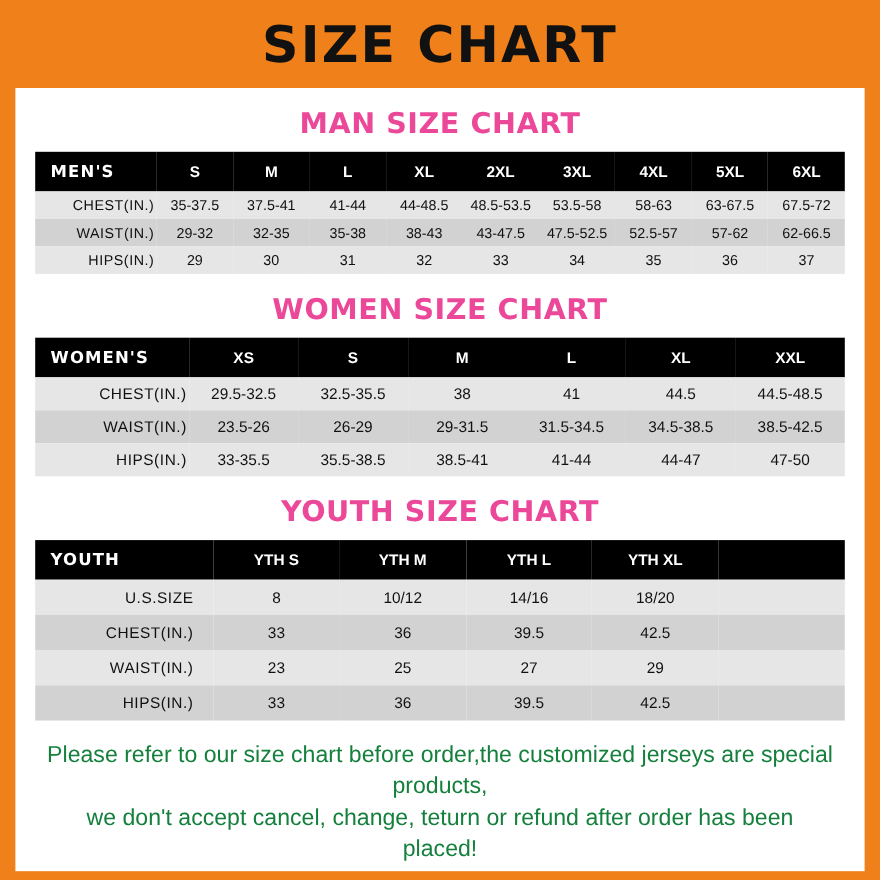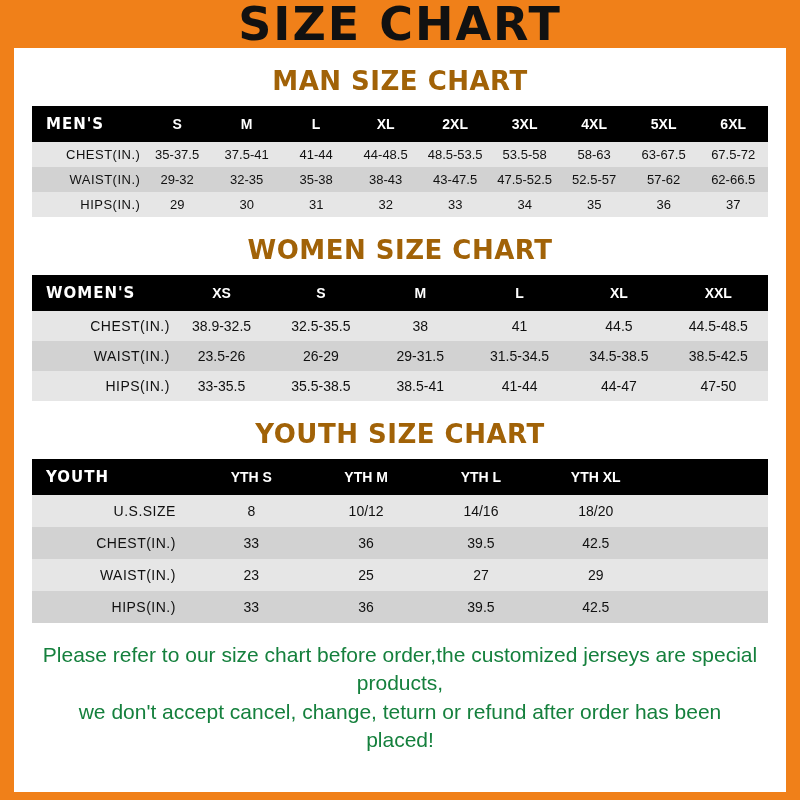--- a/index.html
+++ b/index.html
@@ -17,21 +17,21 @@
   .page {
     position: relative;
     width: 800px;
     height: 800px;
     box-sizing: border-box;
     border-left: 14px solid #f08019;
     border-right: 14px solid #f08019;
     background: #ffffff;
   }
   .top-banner {
-    height: 48px;
+    height: 80px;
     background: #f08019;
     display: flex;
     align-items: center;
     justify-content: center;
     margin: 0 -14px;
   }
   .top-banner .title {
     font-family: "DejaVu Sans", sans-serif;
     font-weight: bold;
     font-size: 46px;
@@ -42,21 +42,21 @@
   .content {
     padding: 0 18px;
     box-sizing: border-box;
   }
   .section-title {
     text-align: center;
     font-family: "DejaVu Sans", sans-serif;
     font-weight: bold;
     font-size: 26px;
     letter-spacing: 0.5px;
-    color: #a16207;
+    color: #ec4899;
     margin: 18px 0 10px 0;
   }
   table.size-table {
     width: 100%;
     border-collapse: collapse;
     table-layout: fixed;
   }
   table.size-table th,
   table.size-table td {
     text-align: center;
@@ -222,21 +222,21 @@
           <th>S</th>
           <th>M</th>
           <th>L</th>
           <th>XL</th>
           <th>XXL</th>
         </tr>
       </thead>
       <tbody>
         <tr class="odd">
           <td class="rowhead">CHEST(IN.)</td>
-          <td>38.9-32.5</td>
+          <td>29.5-32.5</td>
           <td>32.5-35.5</td>
           <td>38</td>
           <td>41</td>
           <td>44.5</td>
           <td>44.5-48.5</td>
         </tr>
         <tr class="even">
           <td class="rowhead">WAIST(IN.)</td>
           <td>23.5-26</td>
           <td>26-29</td>

